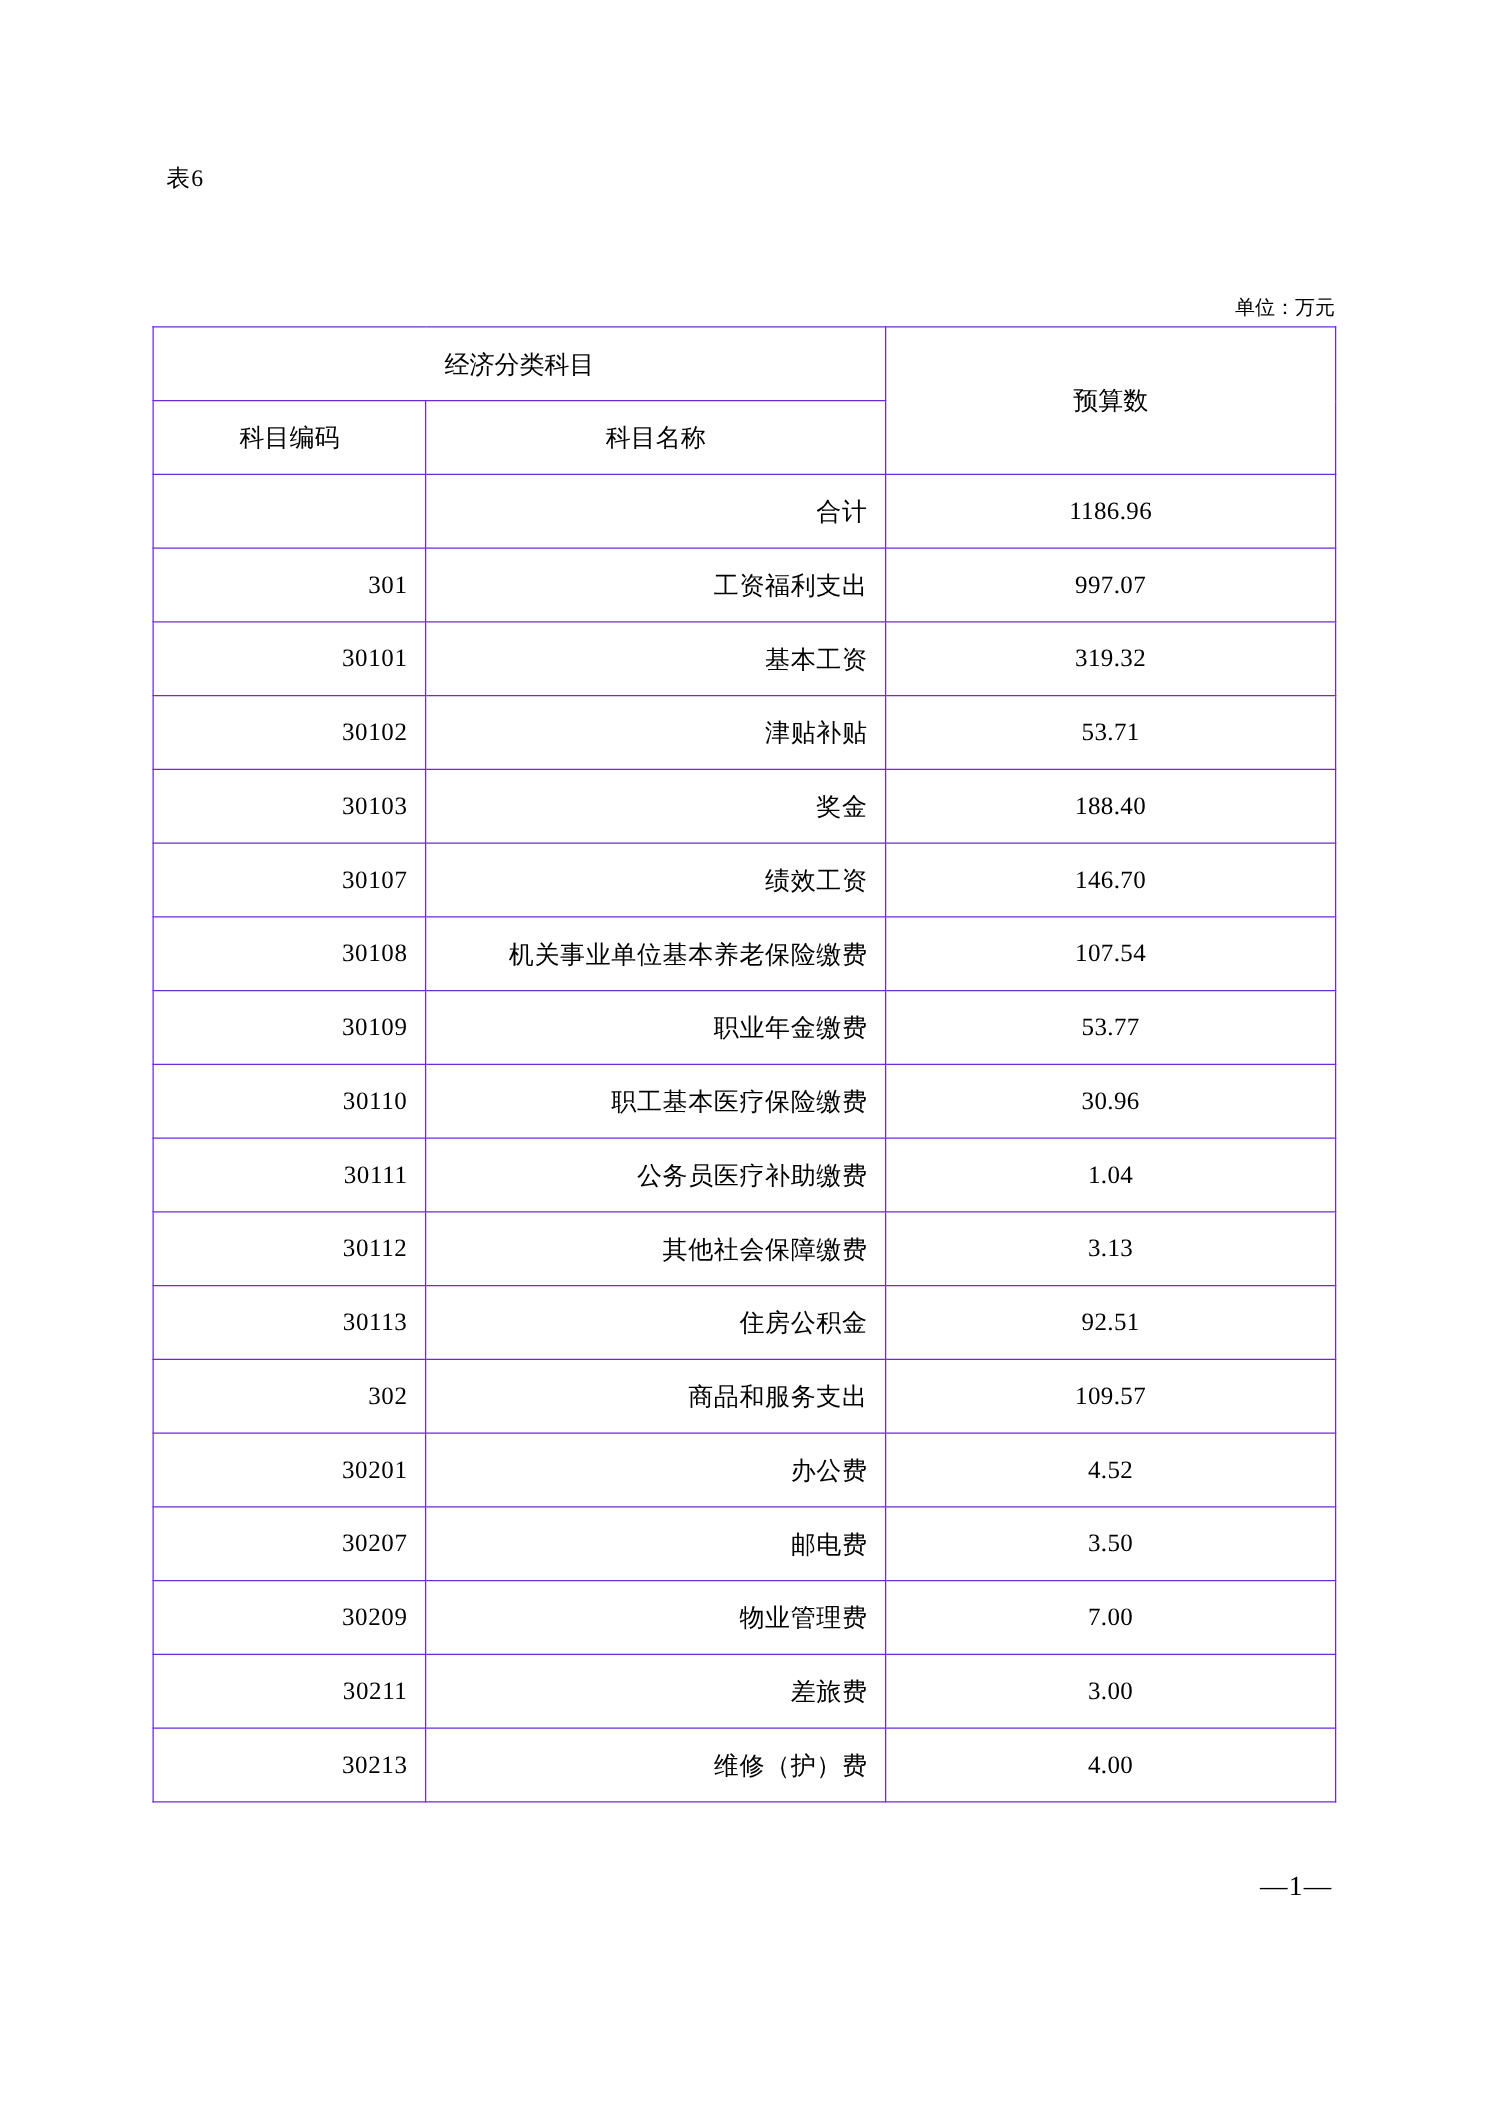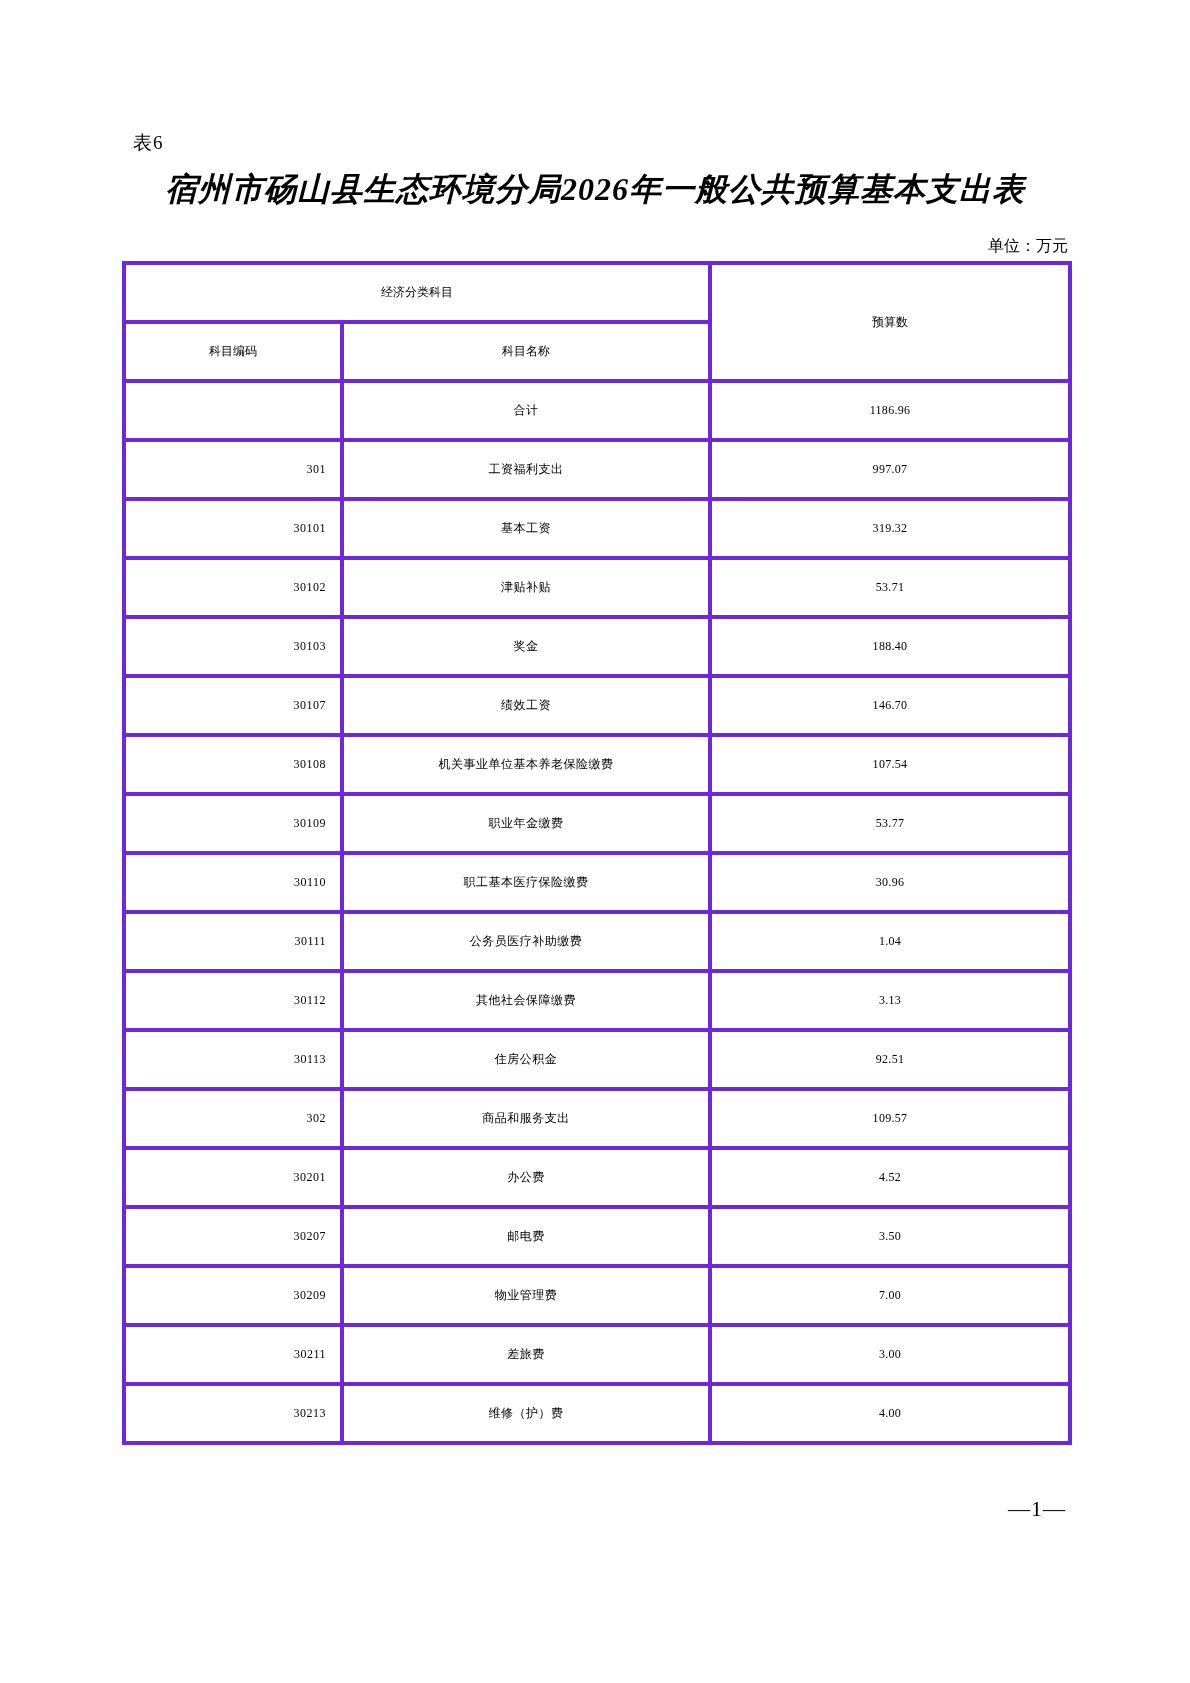--- a/index.html
+++ b/index.html
@@ -54,43 +54,43 @@
   table.budget {
     position: absolute;
     left: 122px;
     top: 261px;
     width: 946px;
     border-collapse: collapse;
     table-layout: fixed;
   }
   table.budget th,
   table.budget td {
-    border: 4px solid #6d28d9;
-    font-size: 12px;
+    border: 1px solid #6d28d9;
+    font-size: 20px;
     font-family: "Liberation Serif", "DejaVu Serif", serif;
     font-weight: normal;
     height: 59px;
     padding: 0 14px;
     box-sizing: border-box;
     vertical-align: middle;
   }
   .col-code { width: 218px; }
   .col-name { width: 368px; }
   .col-amount { width: 360px; }
 
   .hdr-center {
     text-align: center;
     font-size: 19px;
   }
   .cell-code {
     text-align: right;
     letter-spacing: 0.5px;
   }
   .cell-name {
-    text-align: center;
+    text-align: right;
     letter-spacing: 0.5px;
   }
   .cell-amount {
     text-align: center;
     font-size: 20px;
     letter-spacing: 0.3px;
   }
   .page-number {
     position: absolute;
     right: 124px;
@@ -100,21 +100,20 @@
     letter-spacing: 1px;
   }
 </style>
 </head>
 <body>
 
 <div class="page">
 
   <div class="table-label">表6</div>
 
-  <div class="doc-title">宿州市砀山县生态环境分局2026年一般公共预算基本支出表</div>
 
   <div class="unit-line">单位：万元</div>
 
   <table class="budget">
     <colgroup>
       <col class="col-code">
       <col class="col-name">
       <col class="col-amount">
     </colgroup>
     <thead>

